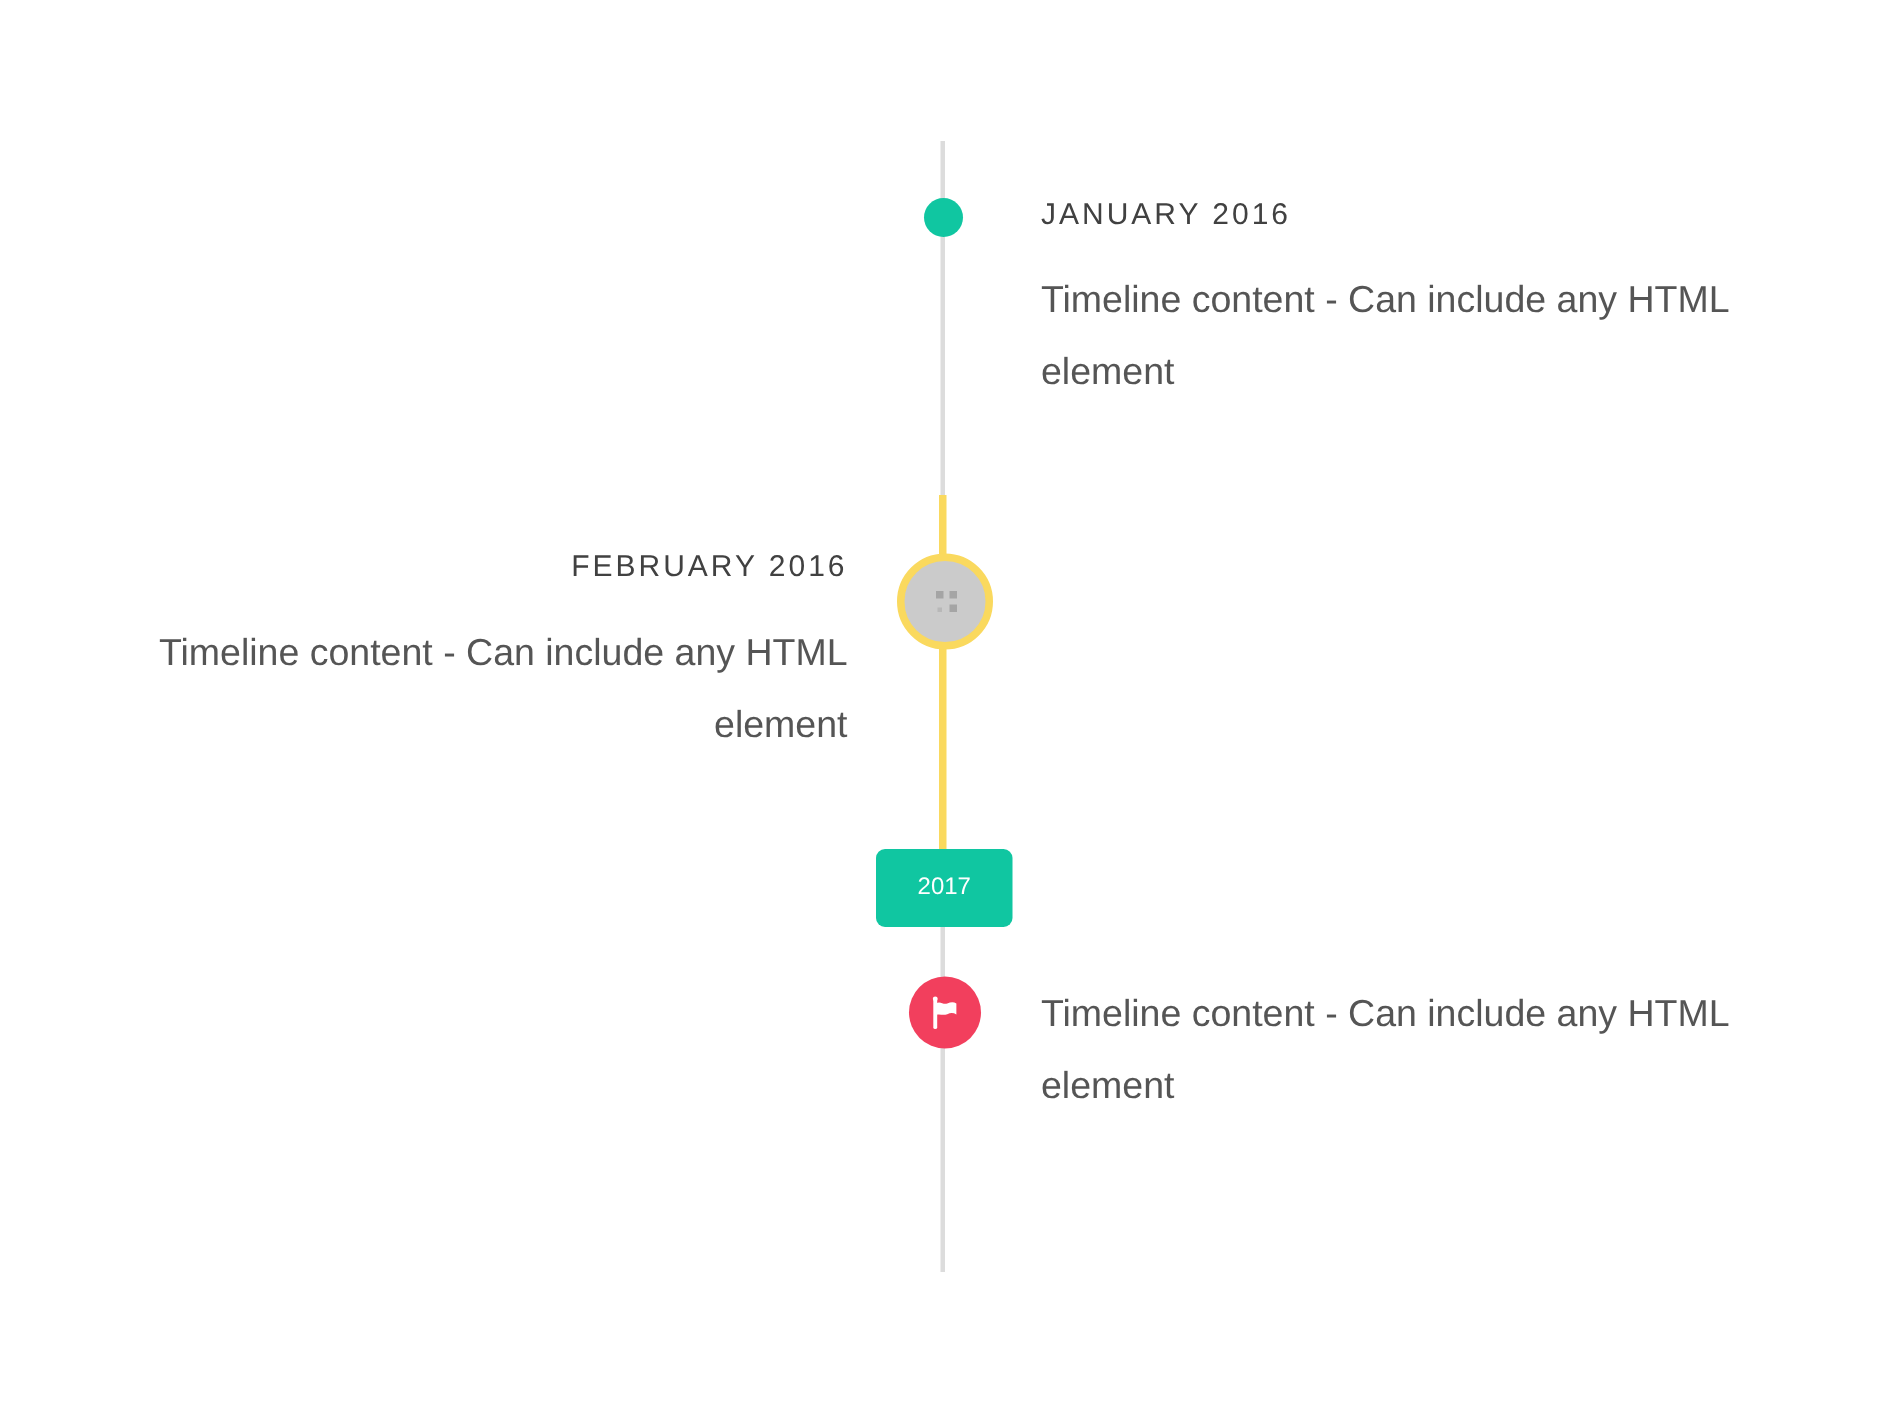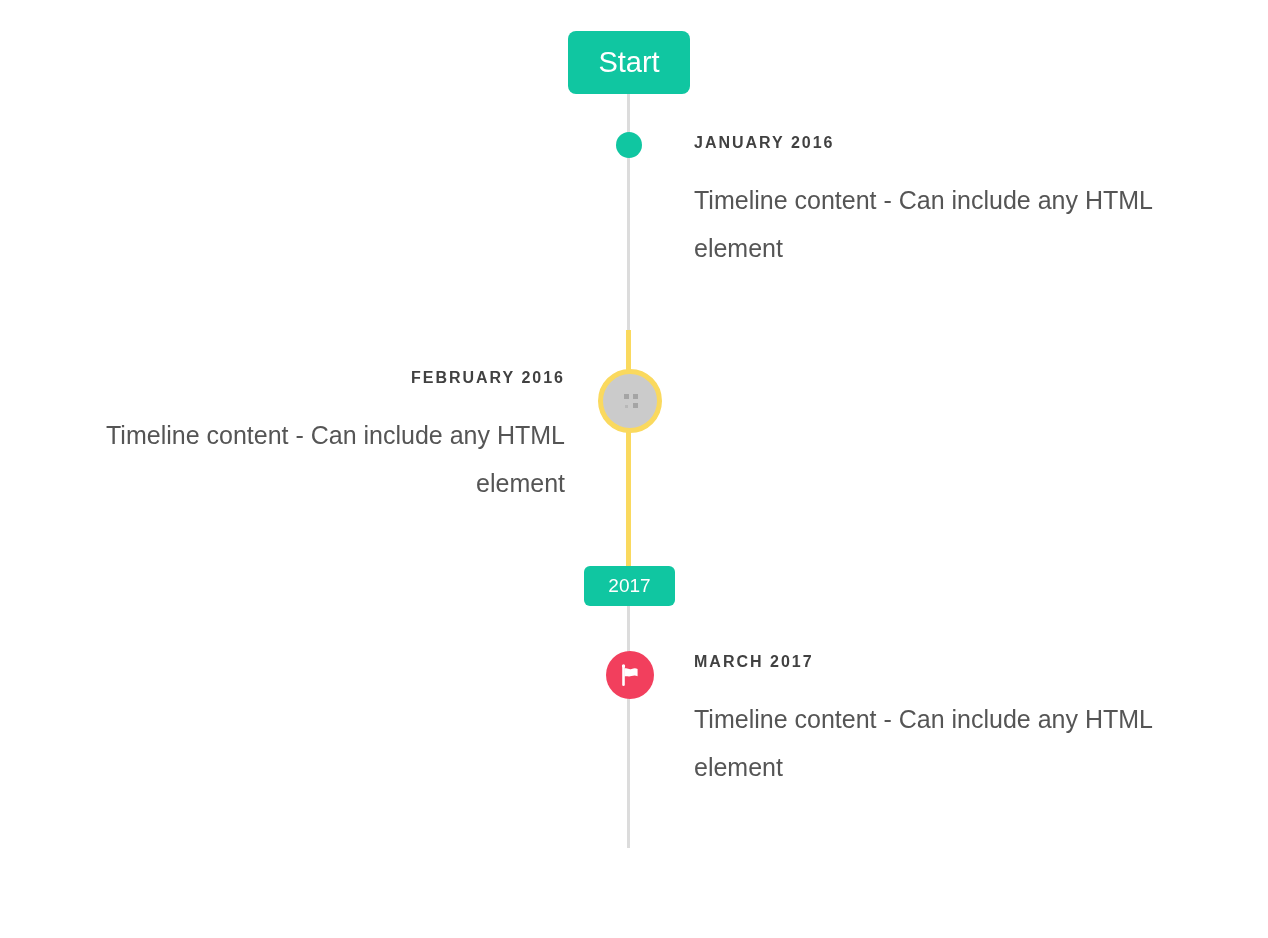--- a/index.html
+++ b/index.html
@@ -44,22 +44,22 @@
     border-radius: 8px;
     box-sizing: border-box;
   }
   .badge.start {
     left: 568px; top: 31px;
     width: 122px; height: 63px;
     font-size: 29px;
   }
   .badge.year {
     left: 584px; top: 566px;
-    width: 91px; height: 40px;
-    font-size: 19px;
+    width: 91px; height: 52px;
+    font-size: 16px;
     border-radius: 6px;
   }
   .badge.end {
     left: 576px; top: 848px;
     width: 106px; height: 62px;
     font-size: 29px;
   }
   
   .marker {
     position: absolute;
@@ -98,22 +98,22 @@
     width: 5px; height: 5px;
     background: #a5a5a5;
     box-shadow: 9px 0 0 #a5a5a5, 9px 9px 0 #a5a5a5, 0 10px 0 -1px #b8b8b8;
   }
   
   .entry {
     position: absolute;
     width: 528px;
   }
   .entry .date {
-    font-size: 16px;
-    font-weight: bold;
+    font-size: 20px;
+    font-weight: normal;
     letter-spacing: 2px;
     line-height: 20px;
     color: var(--label-text, #414141);
     margin-bottom: 23px;
   }
   .entry .content {
     font-size: 25px;
     line-height: 48px;
     color: var(--content-text, #555555);
   }
@@ -124,21 +124,20 @@
   .entry.mar { top: 652px; }
 </style>
 </head>
 <body>
 
 <div class="timeline">
 
   <div class="tl-line"></div>
   <div class="tl-line-highlight"></div>
 
-  <div class="badge start">Start</div>
 
   <div class="marker dot"></div>
 
   <div class="entry right jan">
     <div class="date">JANUARY 2016</div>
     <div class="content">Timeline content - Can include any HTML element</div>
   </div>
 
   <div class="marker image">
     <span class="broken-glyph"></span>
@@ -155,18 +154,17 @@
     <span style="display:flex;">
       <svg width="26" height="26" viewBox="0 0 24 24" fill="none" xmlns="http://www.w3.org/2000/svg">
         <circle cx="6" cy="3.6" r="1.5" fill="#ffffff"></circle>
         <path d="M6 21V4" stroke="#ffffff" stroke-width="2.4" stroke-linecap="round"></path>
         <path d="M6.8 6.2 C9.2 4.8 11 7.4 13.4 6.4 C15.6 5.5 17.4 5.4 19 6.4 L19 13.2 C17.2 12.2 15.6 12.1 13.4 13 C11 14 9.2 12.9 6.8 13.4 Z" fill="#ffffff"></path>
       </svg>
     </span>
   </div>
 
   <div class="entry right mar">
-    <div class="date">MARCH 2017</div>
     <div class="content">Timeline content - Can include any HTML element</div>
   </div>
 
 
 </div>
 
 </body></html>

